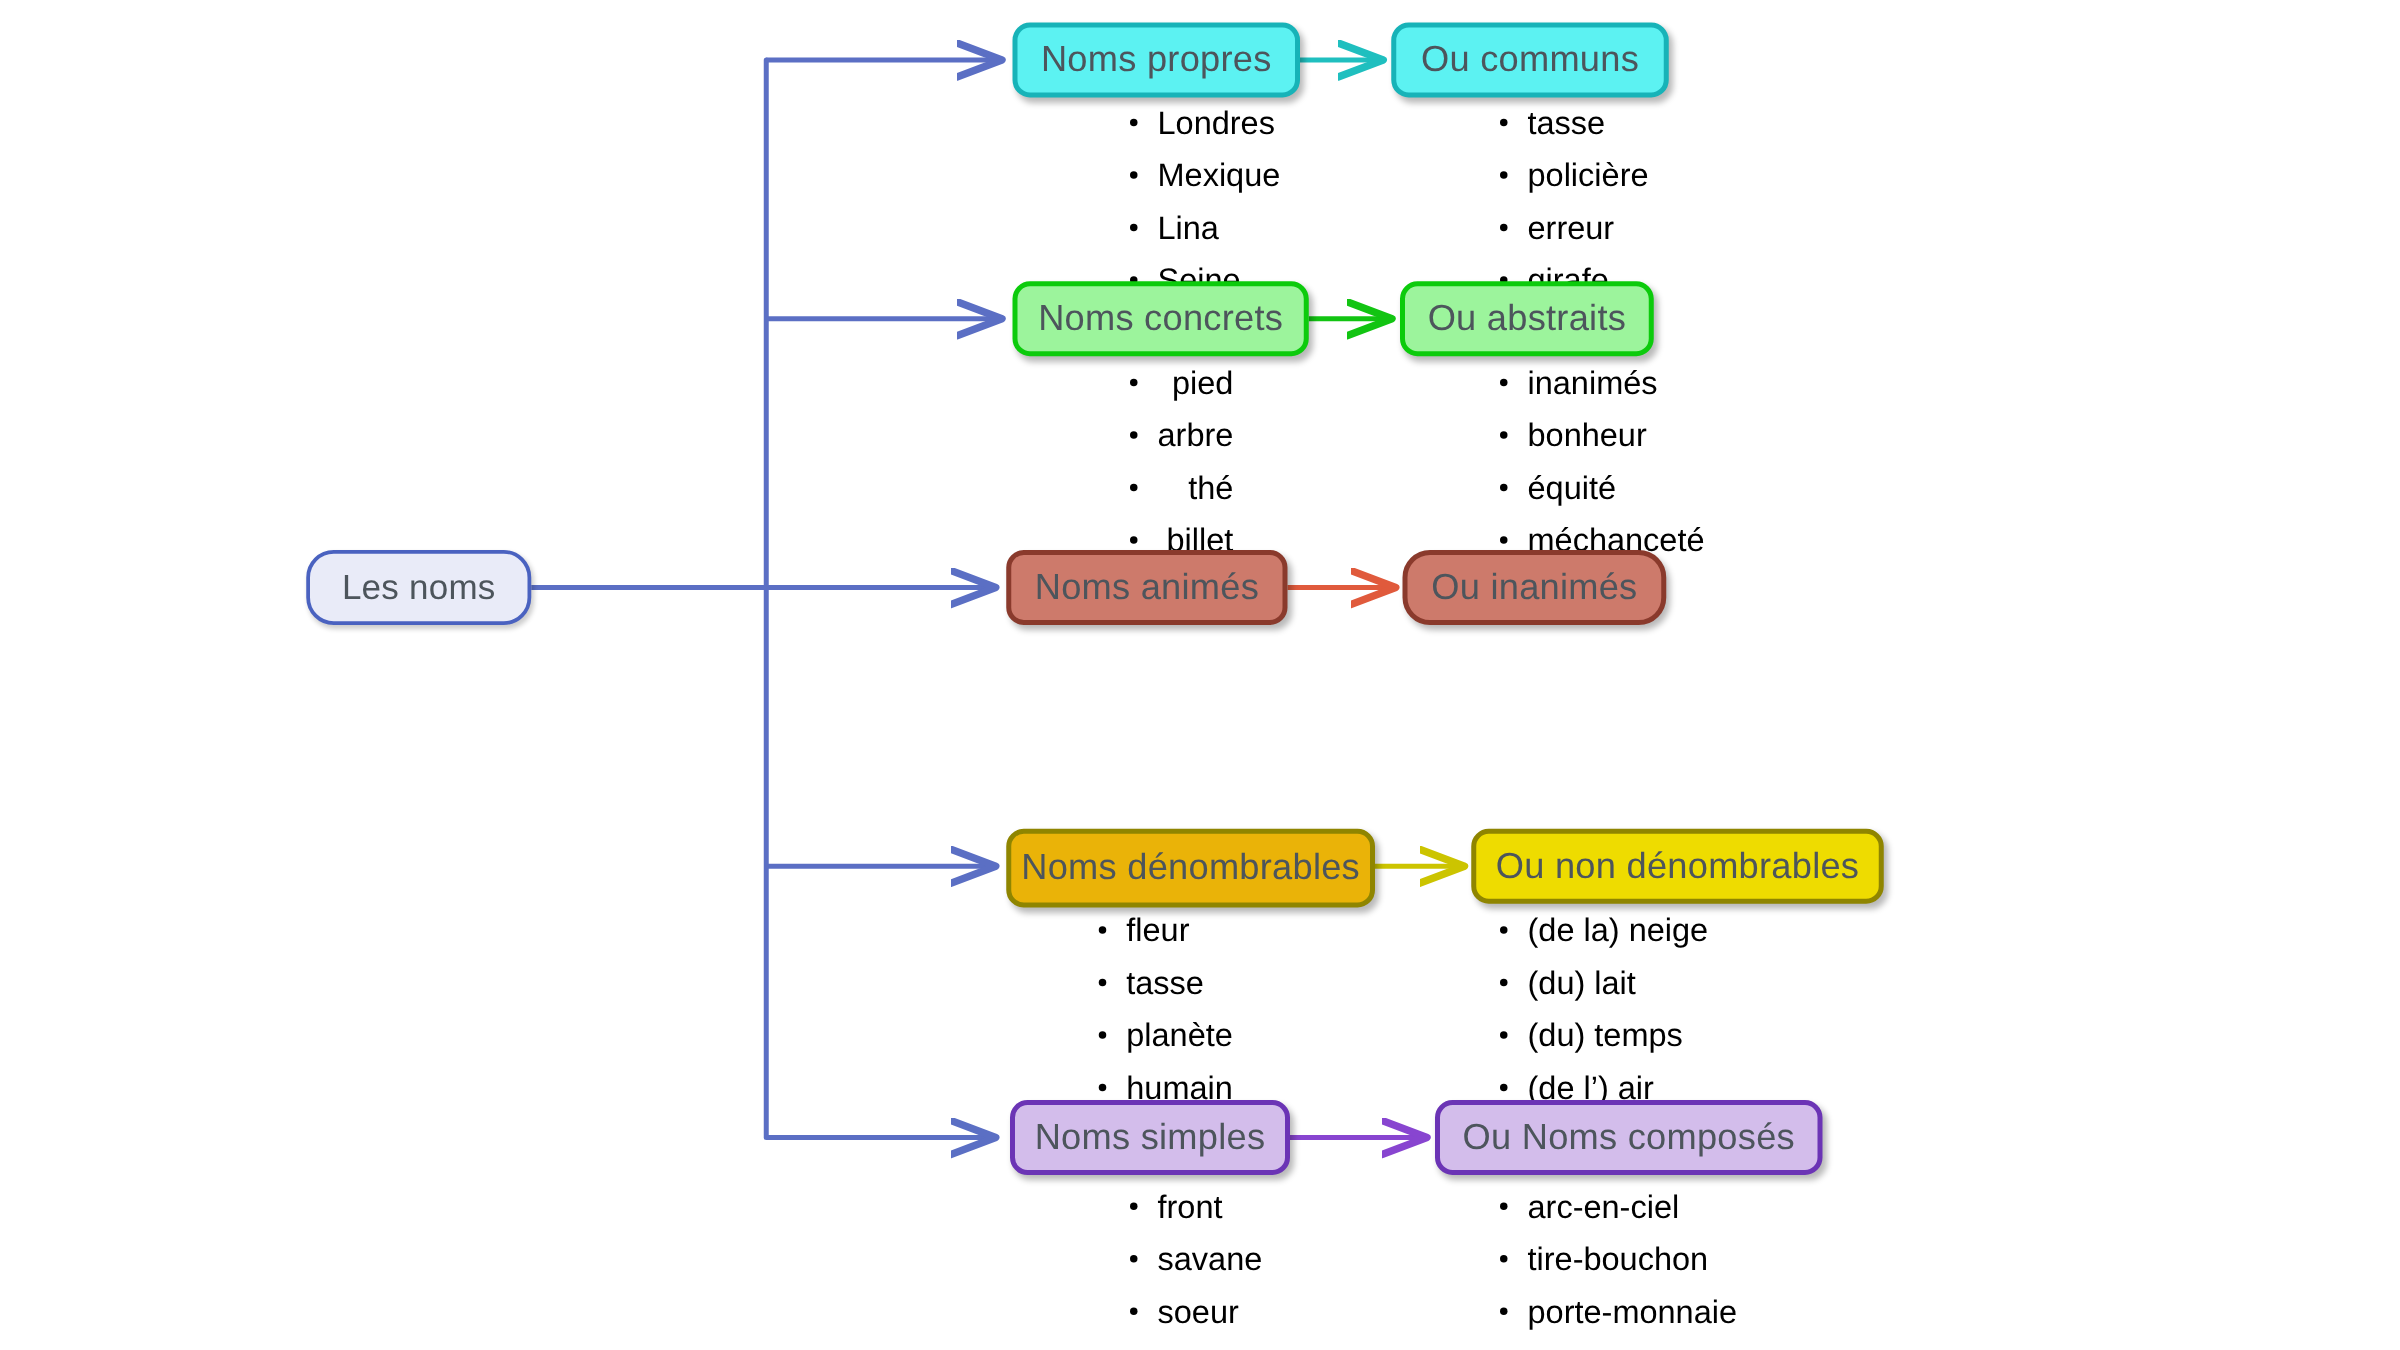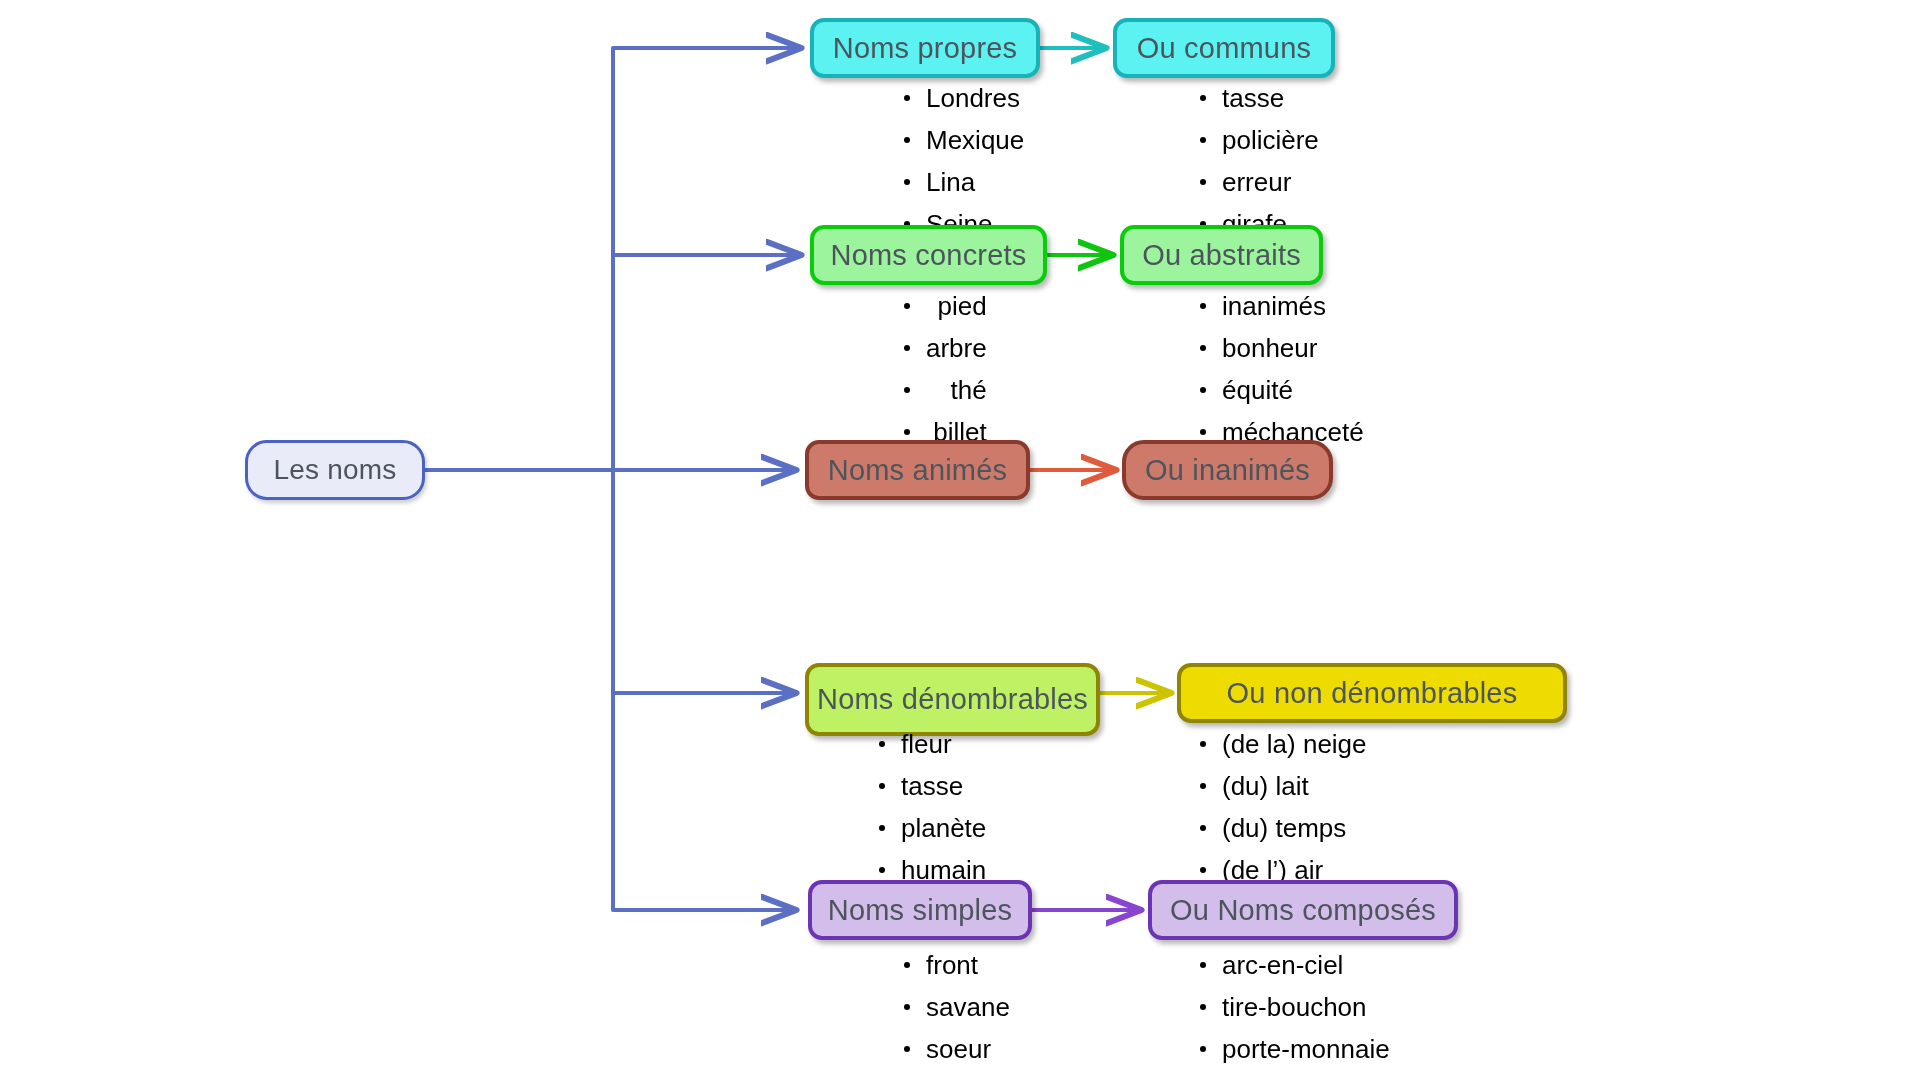--- a/index.html
+++ b/index.html
@@ -159,25 +159,25 @@
 
   <div class="node" style="left:805px;top:440px;width:225px;height:60px;
               background:#cd7a6b;border-color:#8a3a2c;border-width:4px;">
     <span>Noms animés</span>
   </div>
   <div class="node" style="left:1122px;top:440px;width:211px;height:60px;
               background:#cd7a6b;border-color:#8a3a2c;border-width:4px;border-radius:22px;">
     <span>Ou inanimés</span>
   </div>
 
-  <div class="node" style="left:805px;top:663px;width:295px;height:73px;
-              background:#bef264;border-color:#8f8500;border-width:4px;">
+  <div class="node" style="left:805px;top:663px;width:295px;height:63px;
+              background:#eab308;border-color:#8f8500;border-width:4px;">
     <span>Noms dénombrables</span>
   </div>
-  <div class="node" style="left:1177px;top:663px;width:390px;height:60px;
+  <div class="node" style="left:1177px;top:663px;width:330px;height:60px;
               background:#eedc00;border-color:#8f8500;border-width:4px;text-align:right;">
     <span>Ou non dénombrables</span>
   </div>
   <ul class="blist" style="left:875px;top:731px;">
     <li><span>fleur</span></li>
     <li><span>tasse</span></li>
     <li><span>planète</span></li>
     <li><span>humain</span></li>
   </ul>
   <ul class="blist" style="left:1196px;top:731px;">

